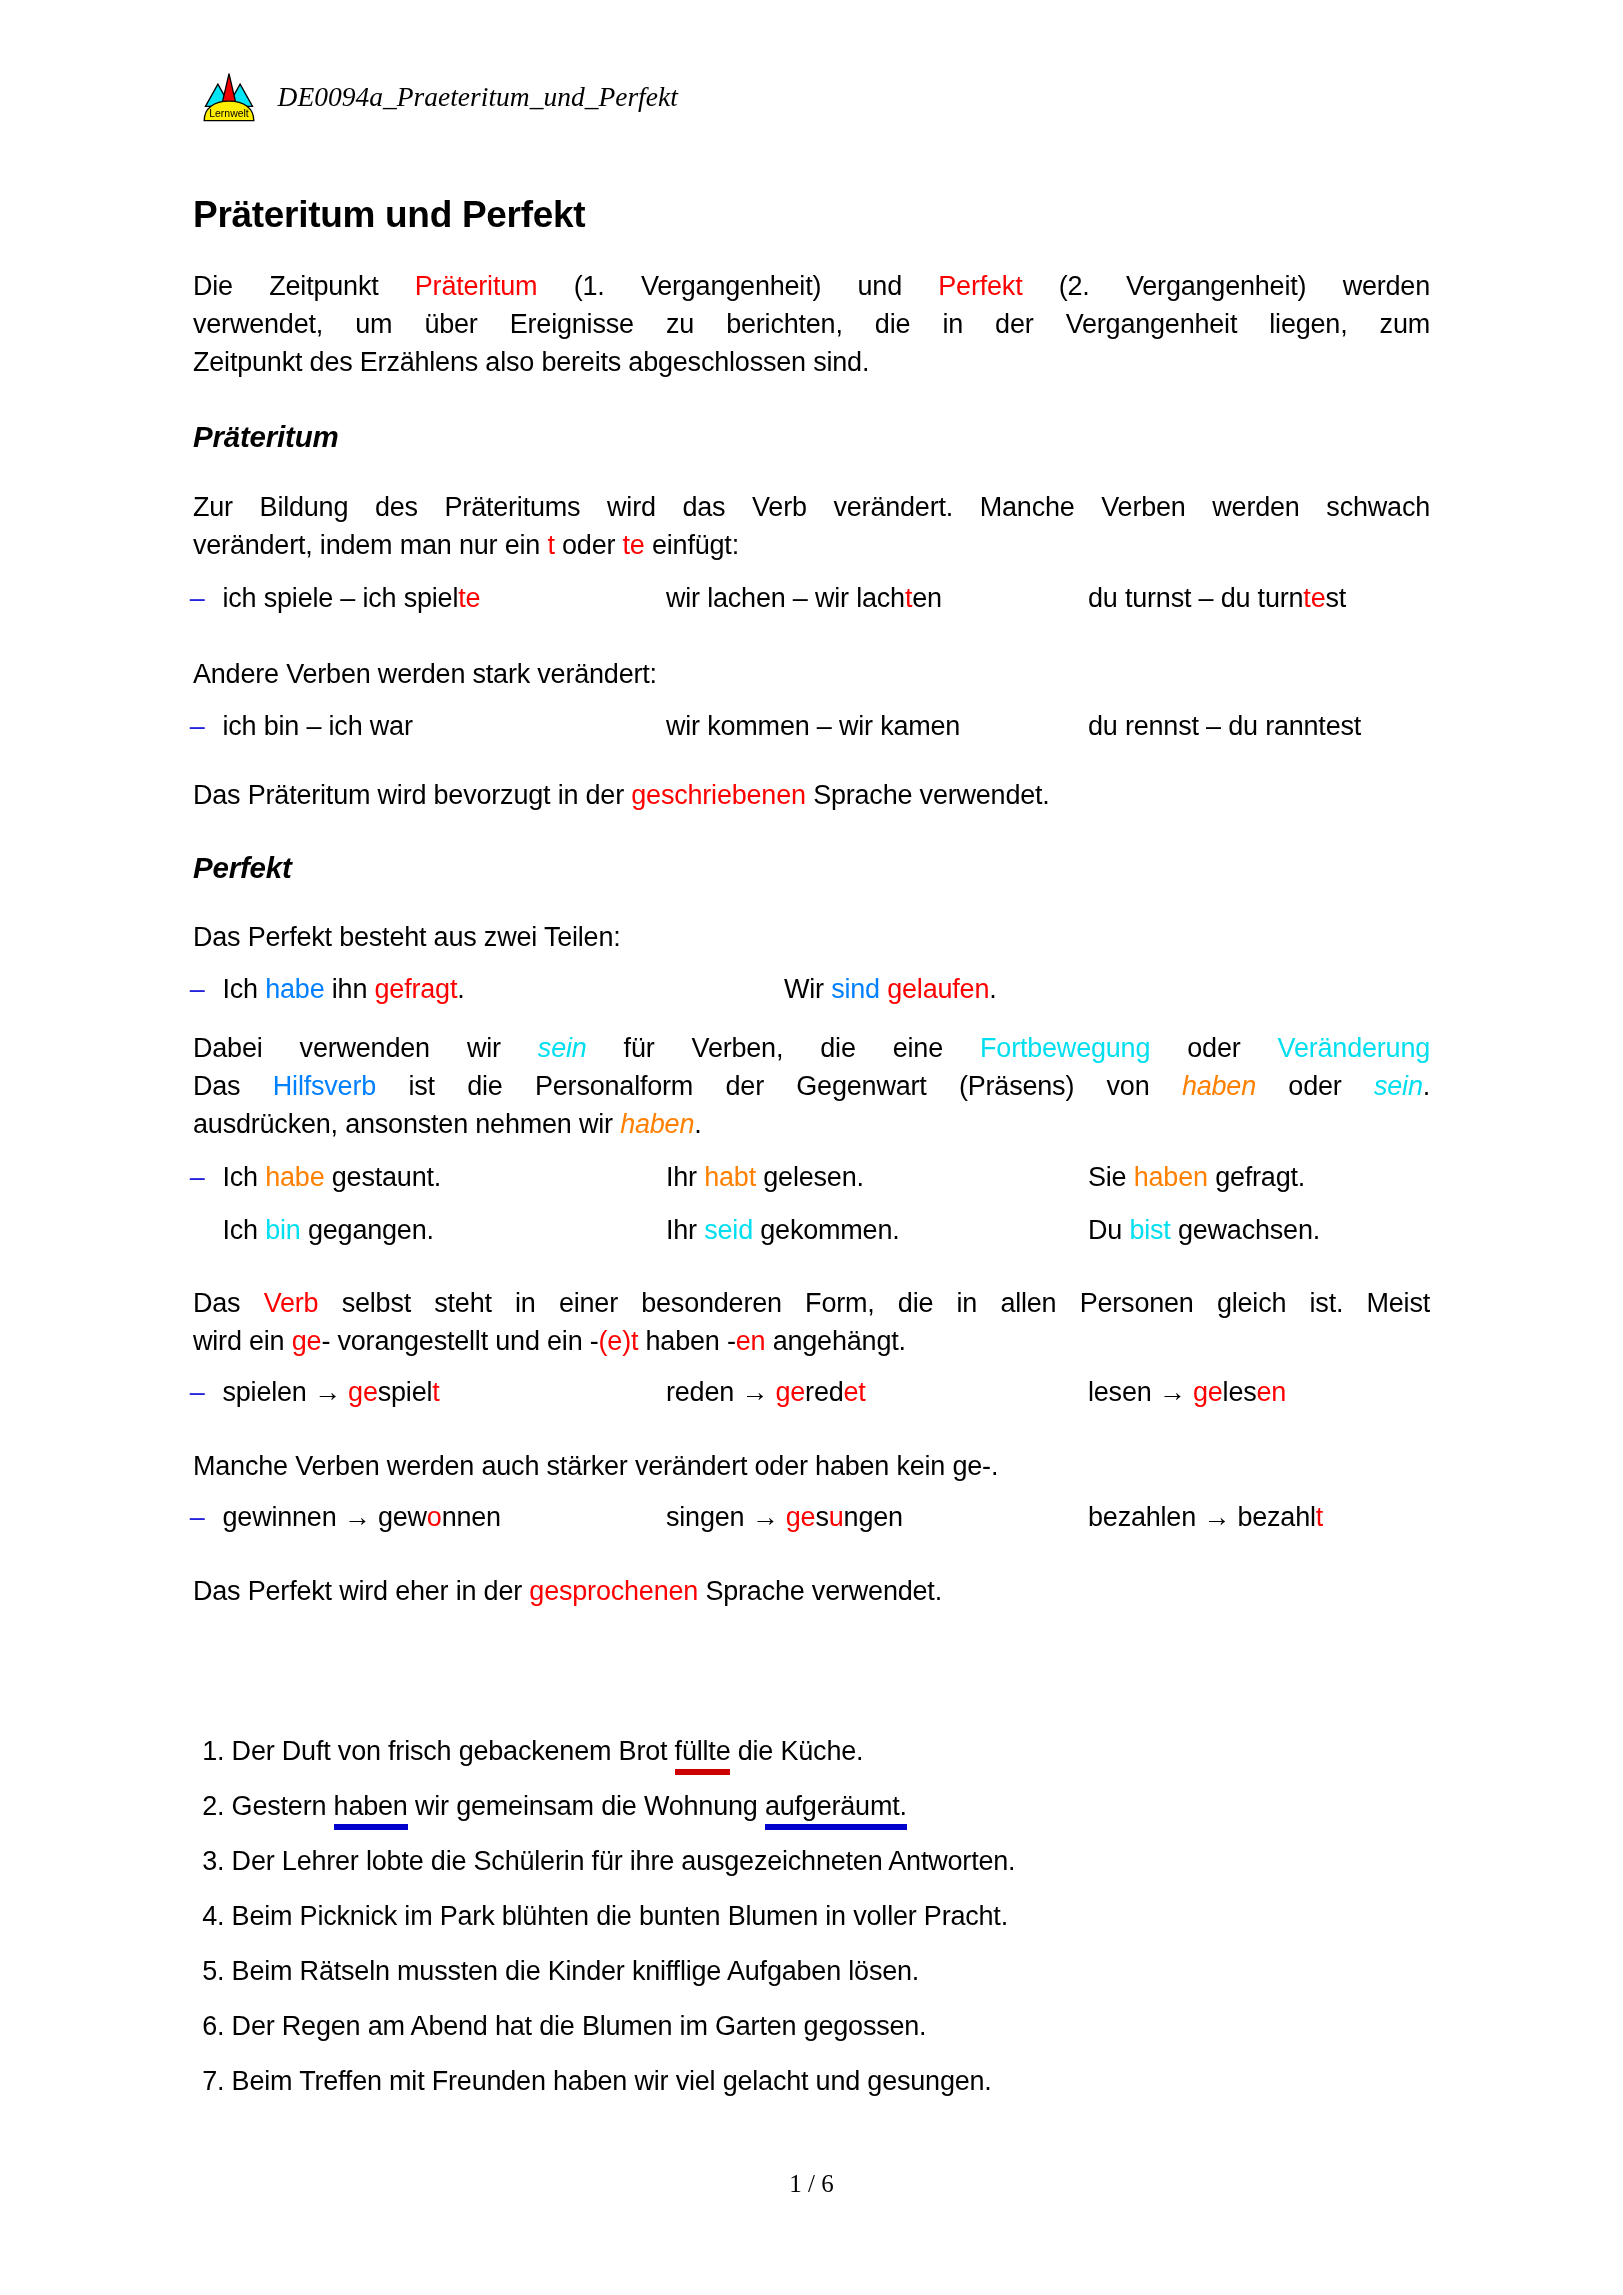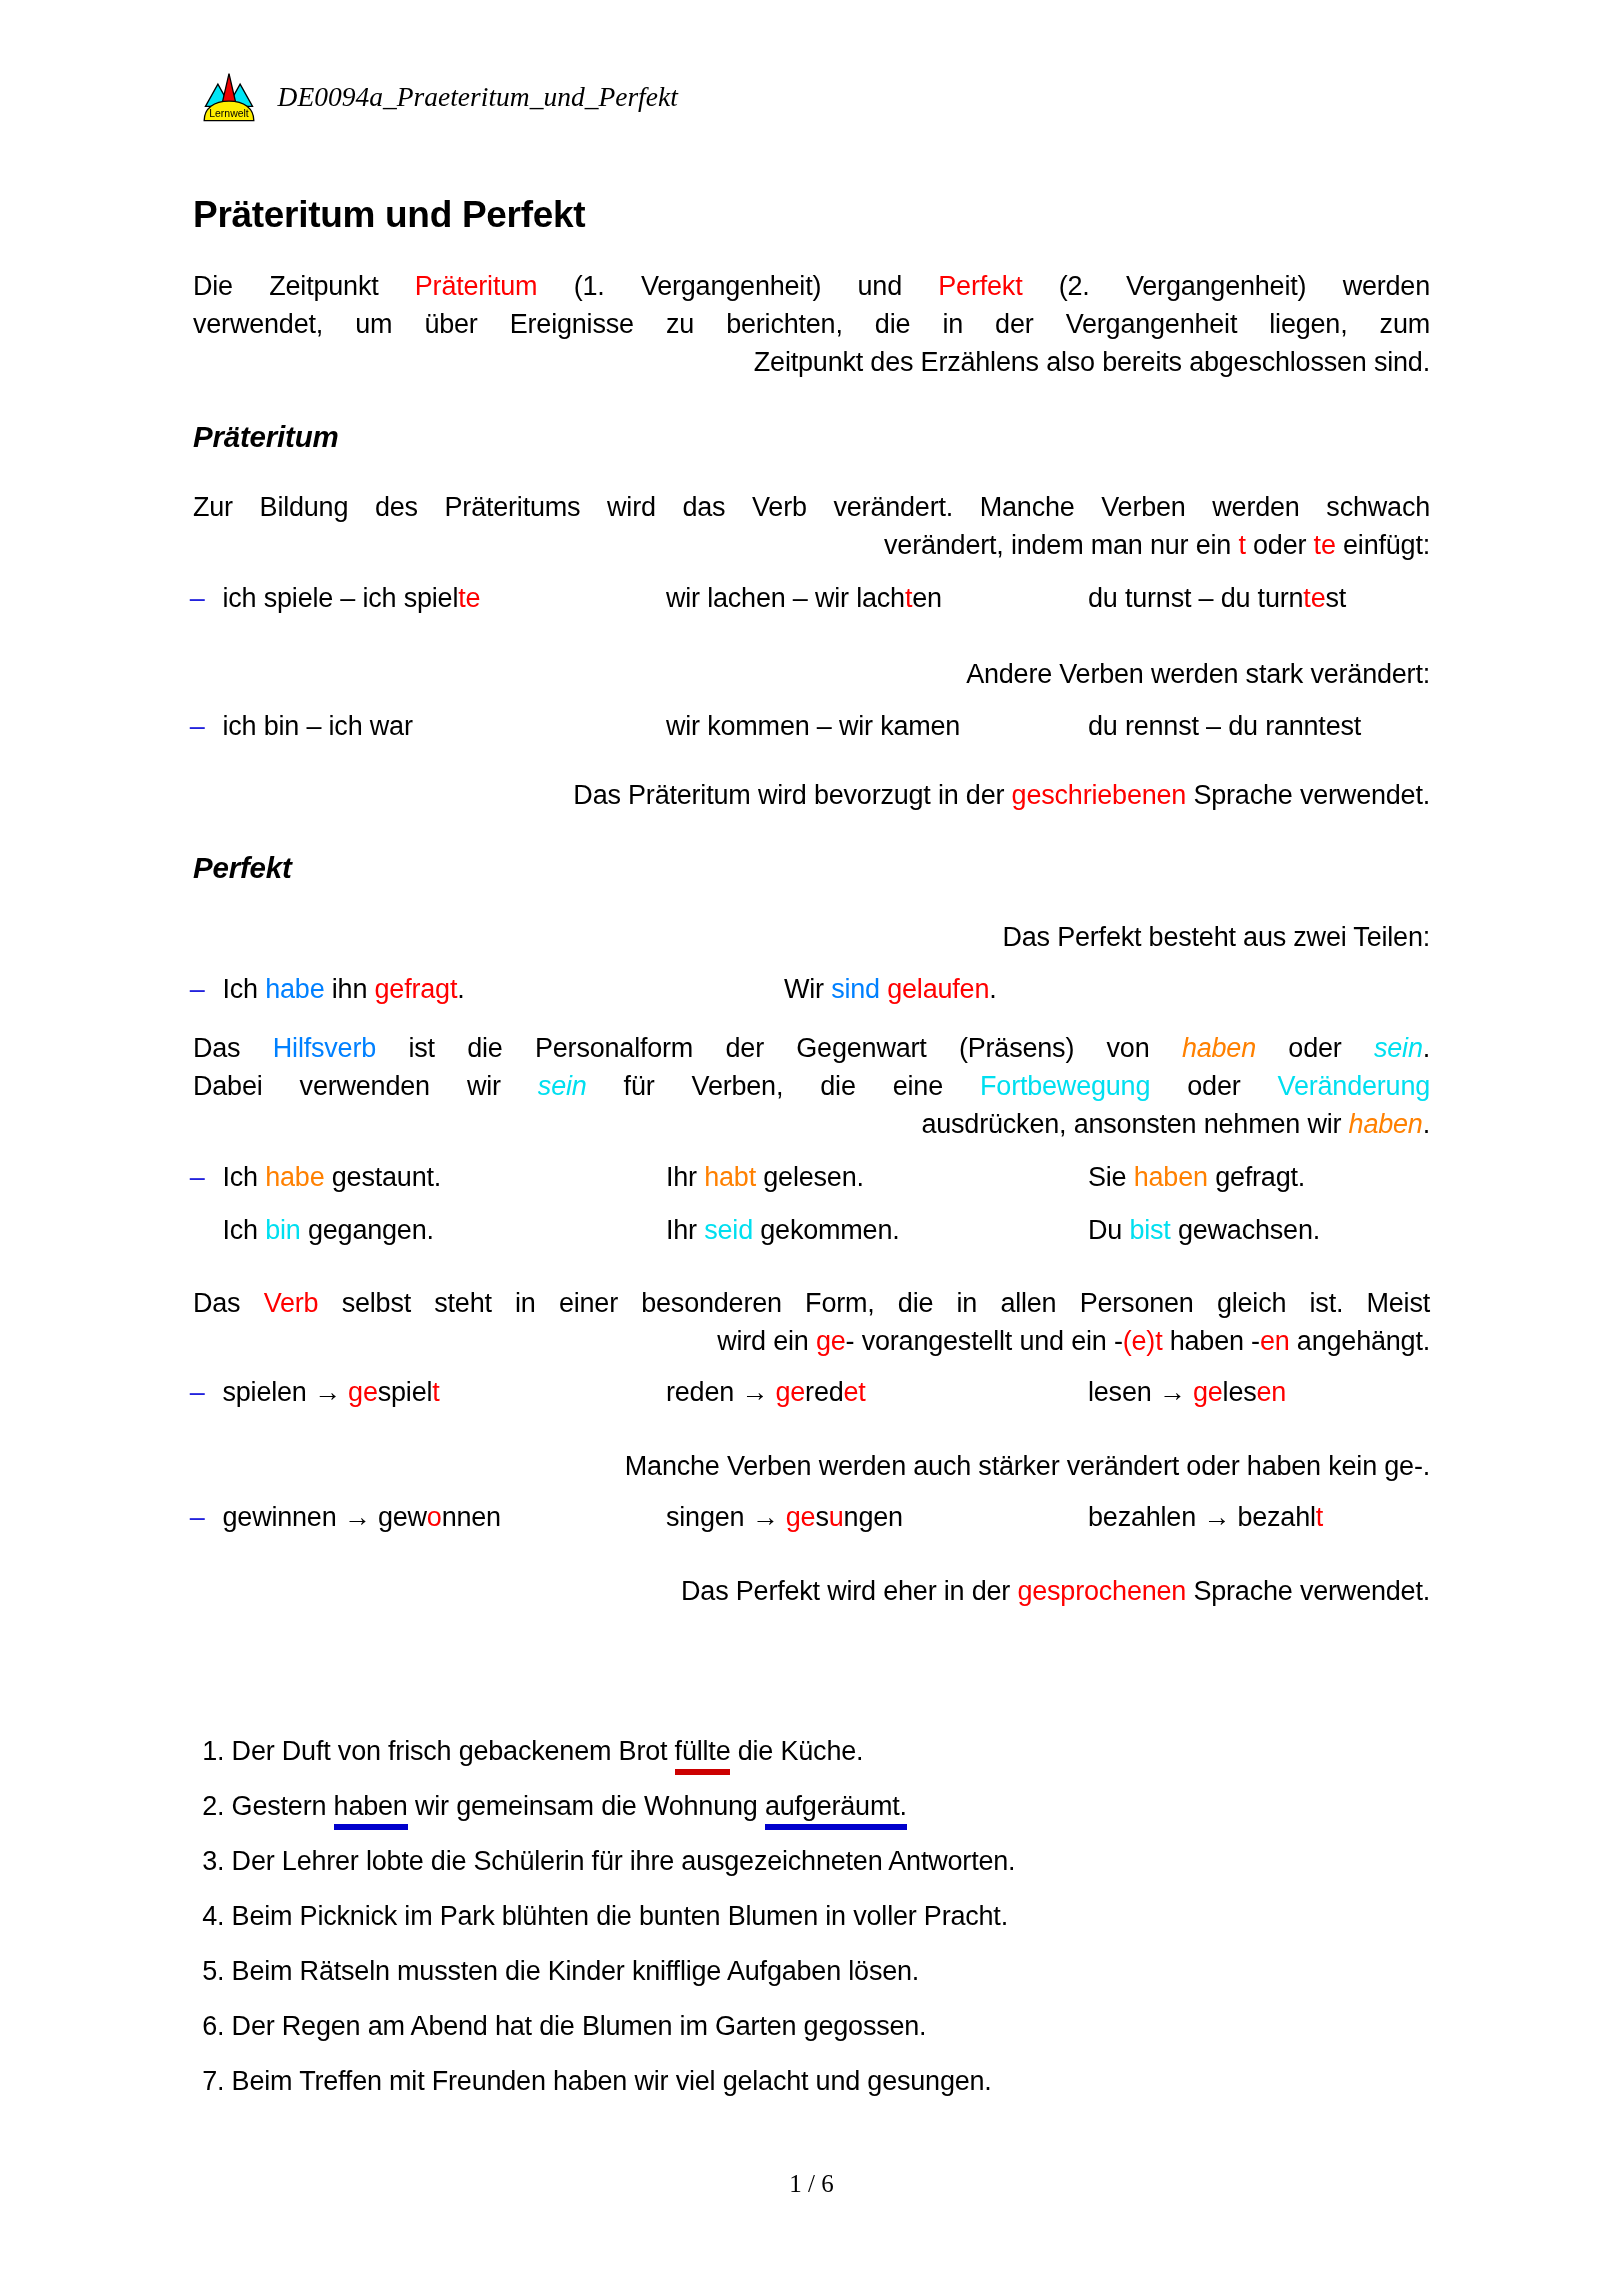--- a/index.html
+++ b/index.html
@@ -24,21 +24,21 @@
     color:#000;
   }
 
   
   .title{font-size:37px;font-weight:bold;letter-spacing:-0.3px;}
   .h2{font-size:29.5px;font-weight:bold;font-style:italic;letter-spacing:-0.2px;}
 
   
   .body-text{font-size:27px;line-height:38px;letter-spacing:-0.2px;}
   .jl{text-align:justify;text-align-last:justify;}
-  .ll{text-align:right;}
+  .ll{text-align:left;}
 
   
   .exrow{position:absolute;left:193px;width:1237px;height:38px;font-size:27px;letter-spacing:-0.2px;}
   .exrow .col{position:absolute;top:0;white-space:nowrap;}
   .exrow .dash{position:absolute;left:-3.3px;top:0;color:#2222dd;}
   .c0{left:29.5px;} .c1{left:473px;} .c1b{left:591px;} .c2{left:895px;}
 
   
   .exitem{position:absolute;left:193px;width:1237px;font-size:27px;letter-spacing:-0.2px;padding-left:9.2px;white-space:nowrap;}
 
@@ -114,22 +114,22 @@
 
   <div class="abs body-text ll" style="top:918px"><span>Das Perfekt besteht aus zwei Teilen:</span></div>
 
   <div class="exrow" style="top:974px">
     <span class="dash">–</span>
     <span class="col c0"><span>Ich </span><span class="c-lblue">habe</span><span> ihn </span><span class="c-red">gefragt</span><span>.</span></span>
     <span class="col c1b"><span>Wir </span><span class="c-lblue">sind</span><span> </span><span class="c-red">gelaufen</span><span>.</span></span>
   </div>
 
   <div class="abs body-text" style="top:1029px">
+    <div class="jl"><span>Dabei verwenden wir </span><span class="c-cyan it">sein</span><span> für Verben, die eine </span><span class="c-cyan">Fortbewegung</span><span> oder </span><span class="c-cyan">Veränderung</span></div>
     <div class="jl"><span>Das </span><span class="c-lblue">Hilfsverb</span><span> ist die Personalform der Gegenwart (Präsens) von </span><span class="c-orange it">haben</span><span> oder </span><span class="c-cyan it">sein</span><span>.</span></div>
-    <div class="jl"><span>Dabei verwenden wir </span><span class="c-cyan it">sein</span><span> für Verben, die eine </span><span class="c-cyan">Fortbewegung</span><span> oder </span><span class="c-cyan">Veränderung</span></div>
     <div class="ll"><span>ausdrücken, ansonsten nehmen wir </span><span class="c-orange it">haben</span><span>.</span></div>
   </div>
 
   <div class="exrow" style="top:1162px">
     <span class="dash">–</span>
     <span class="col c0"><span>Ich </span><span class="c-orange">habe</span><span> gestaunt.</span></span>
     <span class="col c1"><span>Ihr </span><span class="c-orange">habt</span><span> gelesen.</span></span>
     <span class="col c2"><span>Sie </span><span class="c-orange">haben</span><span> gefragt.</span></span>
   </div>
 

